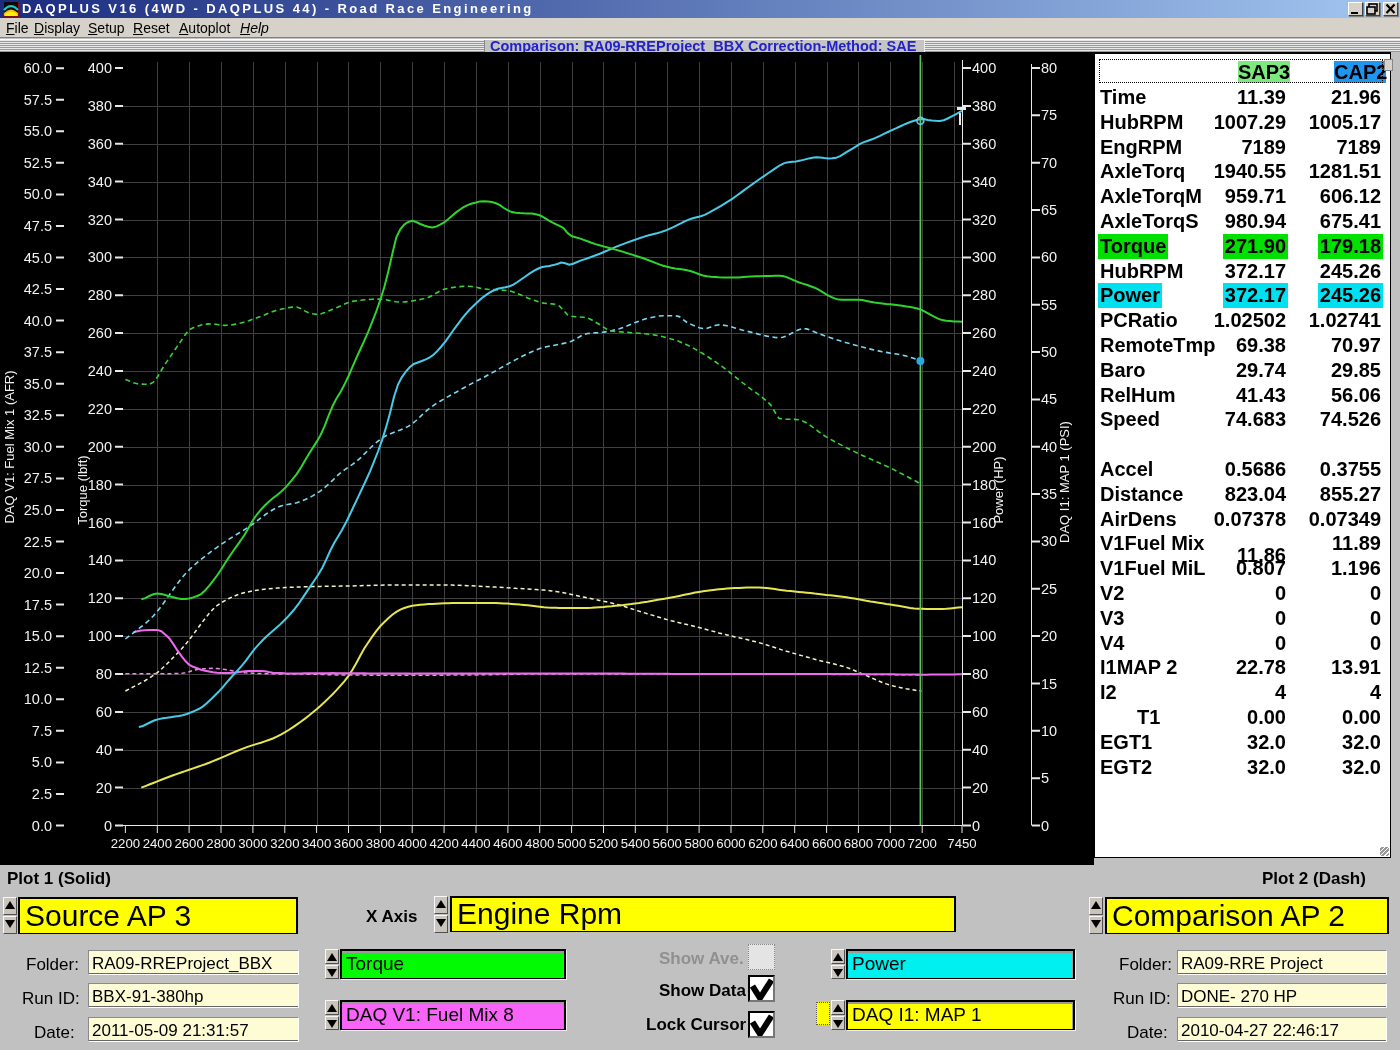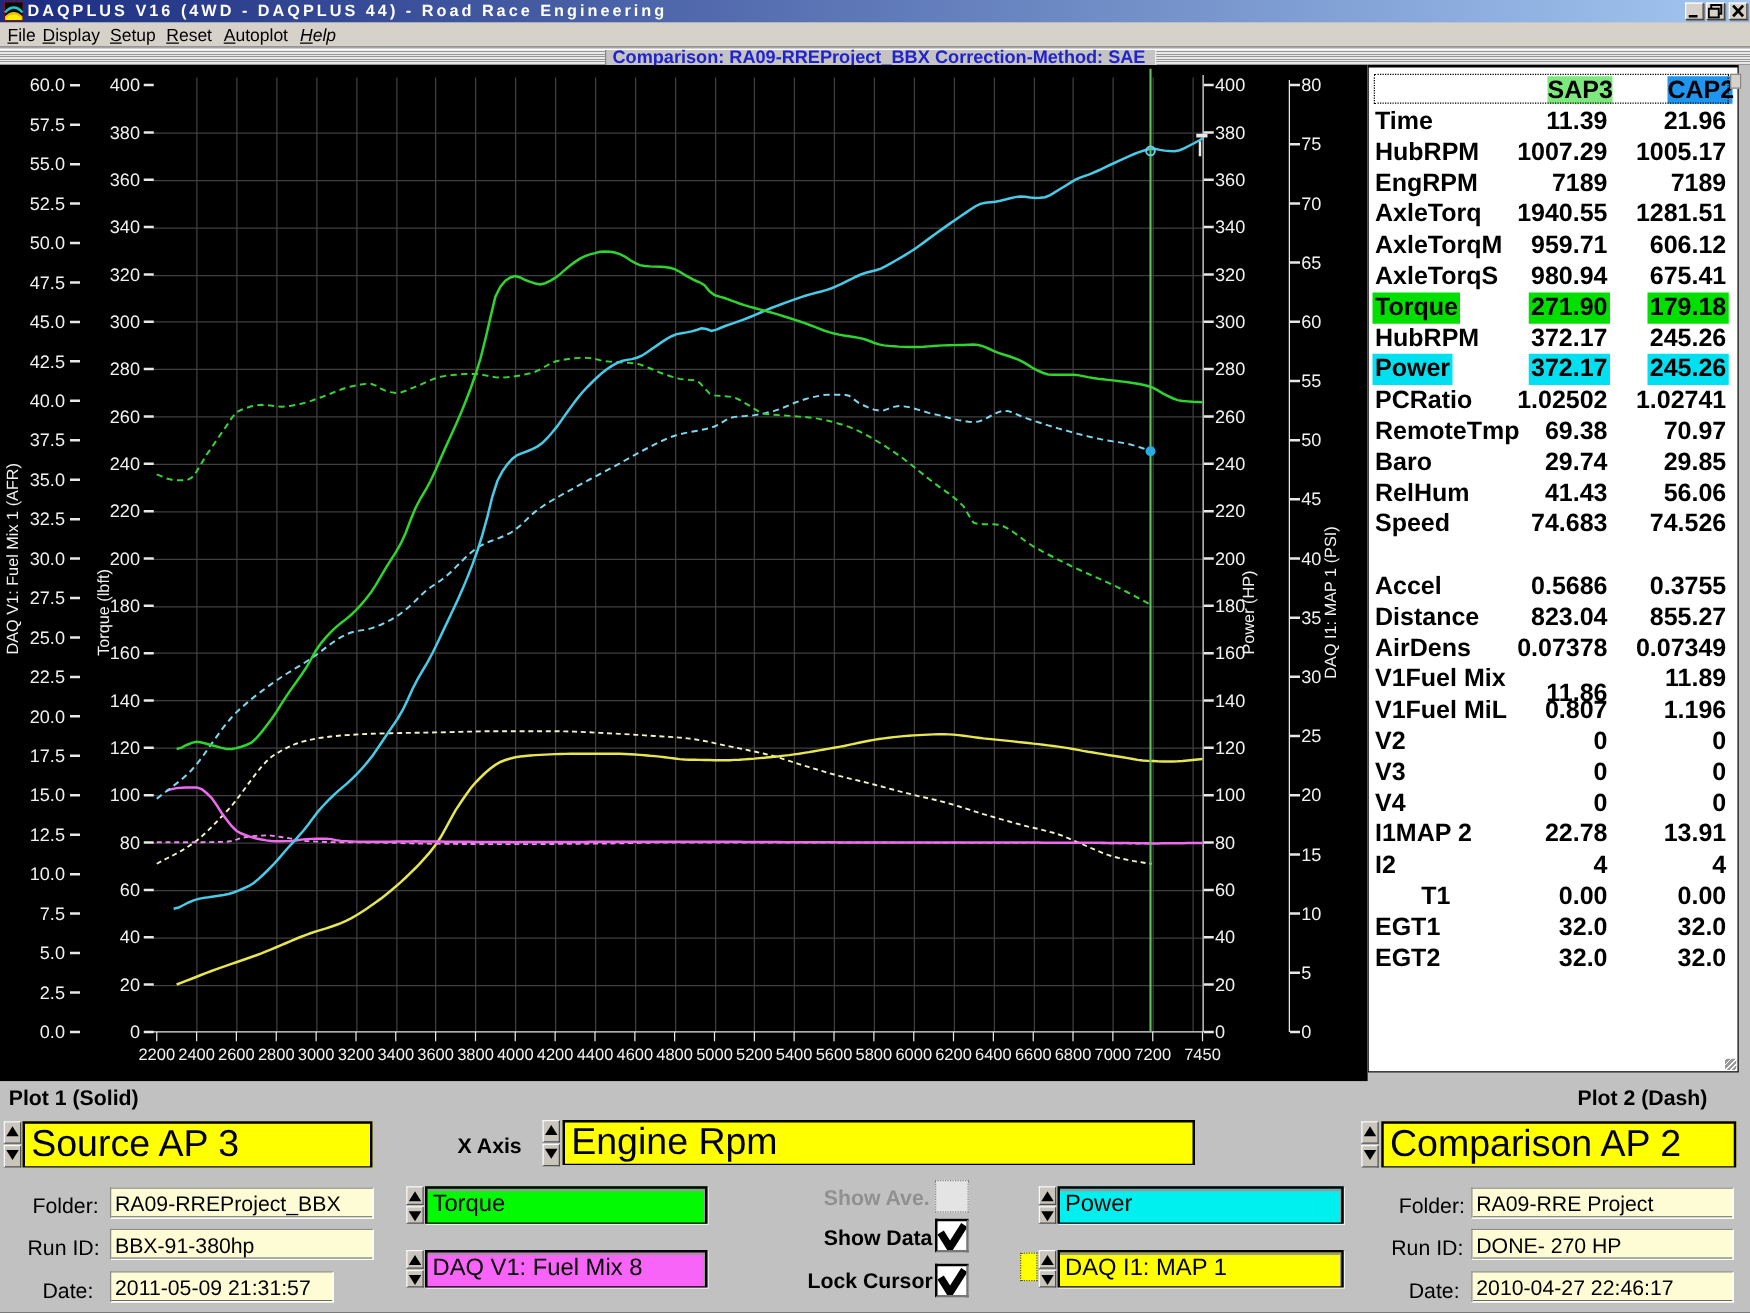--- a/index.html
+++ b/index.html
@@ -370,21 +370,21 @@
         <span class="tri-dn"></span>
       </div>
     </div>
  <div class="bigcombo" style="left:1105px;top:32px;width:284px;height:37px;line-height:33px;"><span style="margin-left:5px;">Comparison AP 2</span></div>
 
  <div class="blabel" style="left:26px;top:90px;font-weight:normal;font-size:17px;">Folder:</div>
  <div class="input" style="left:88px;top:85px;width:211px;height:25px;line-height:23px;"><span>RA09-RREProject_BBX</span></div>
  <div class="blabel" style="left:22px;top:124px;font-weight:normal;font-size:17px;">Run ID:</div>
  <div class="input" style="left:88px;top:118px;width:211px;height:25px;line-height:23px;"><span>BBX-91-380hp</span></div>
  <div class="blabel" style="left:34px;top:158px;font-weight:normal;font-size:17px;">Date:</div>
- <div class="input" style="left:88px;top:152px;width:179px;height:25px;line-height:23px;"><span>2011-05-09 21:31:57</span></div>
+ <div class="input" style="left:88px;top:152px;width:211px;height:25px;line-height:23px;"><span>2011-05-09 21:31:57</span></div>
 
  <div class="blabel" style="left:1119px;top:90px;font-weight:normal;font-size:17px;">Folder:</div>
  <div class="input" style="left:1177px;top:85px;width:210px;height:25px;line-height:23px;"><span>RA09-RRE Project</span></div>
  <div class="blabel" style="left:1113px;top:124px;font-weight:normal;font-size:17px;">Run ID:</div>
  <div class="input" style="left:1177px;top:118px;width:210px;height:25px;line-height:23px;"><span>DONE- 270 HP</span></div>
  <div class="blabel" style="left:1127px;top:158px;font-weight:normal;font-size:17px;">Date:</div>
  <div class="input" style="left:1177px;top:152px;width:210px;height:25px;line-height:23px;"><span>2010-04-27 22:46:17</span></div>
 
  <div style="position:absolute;left:325px;top:84px;width:14px;height:30px;">
       <div class="spbtn" style="height:14.5px;">

